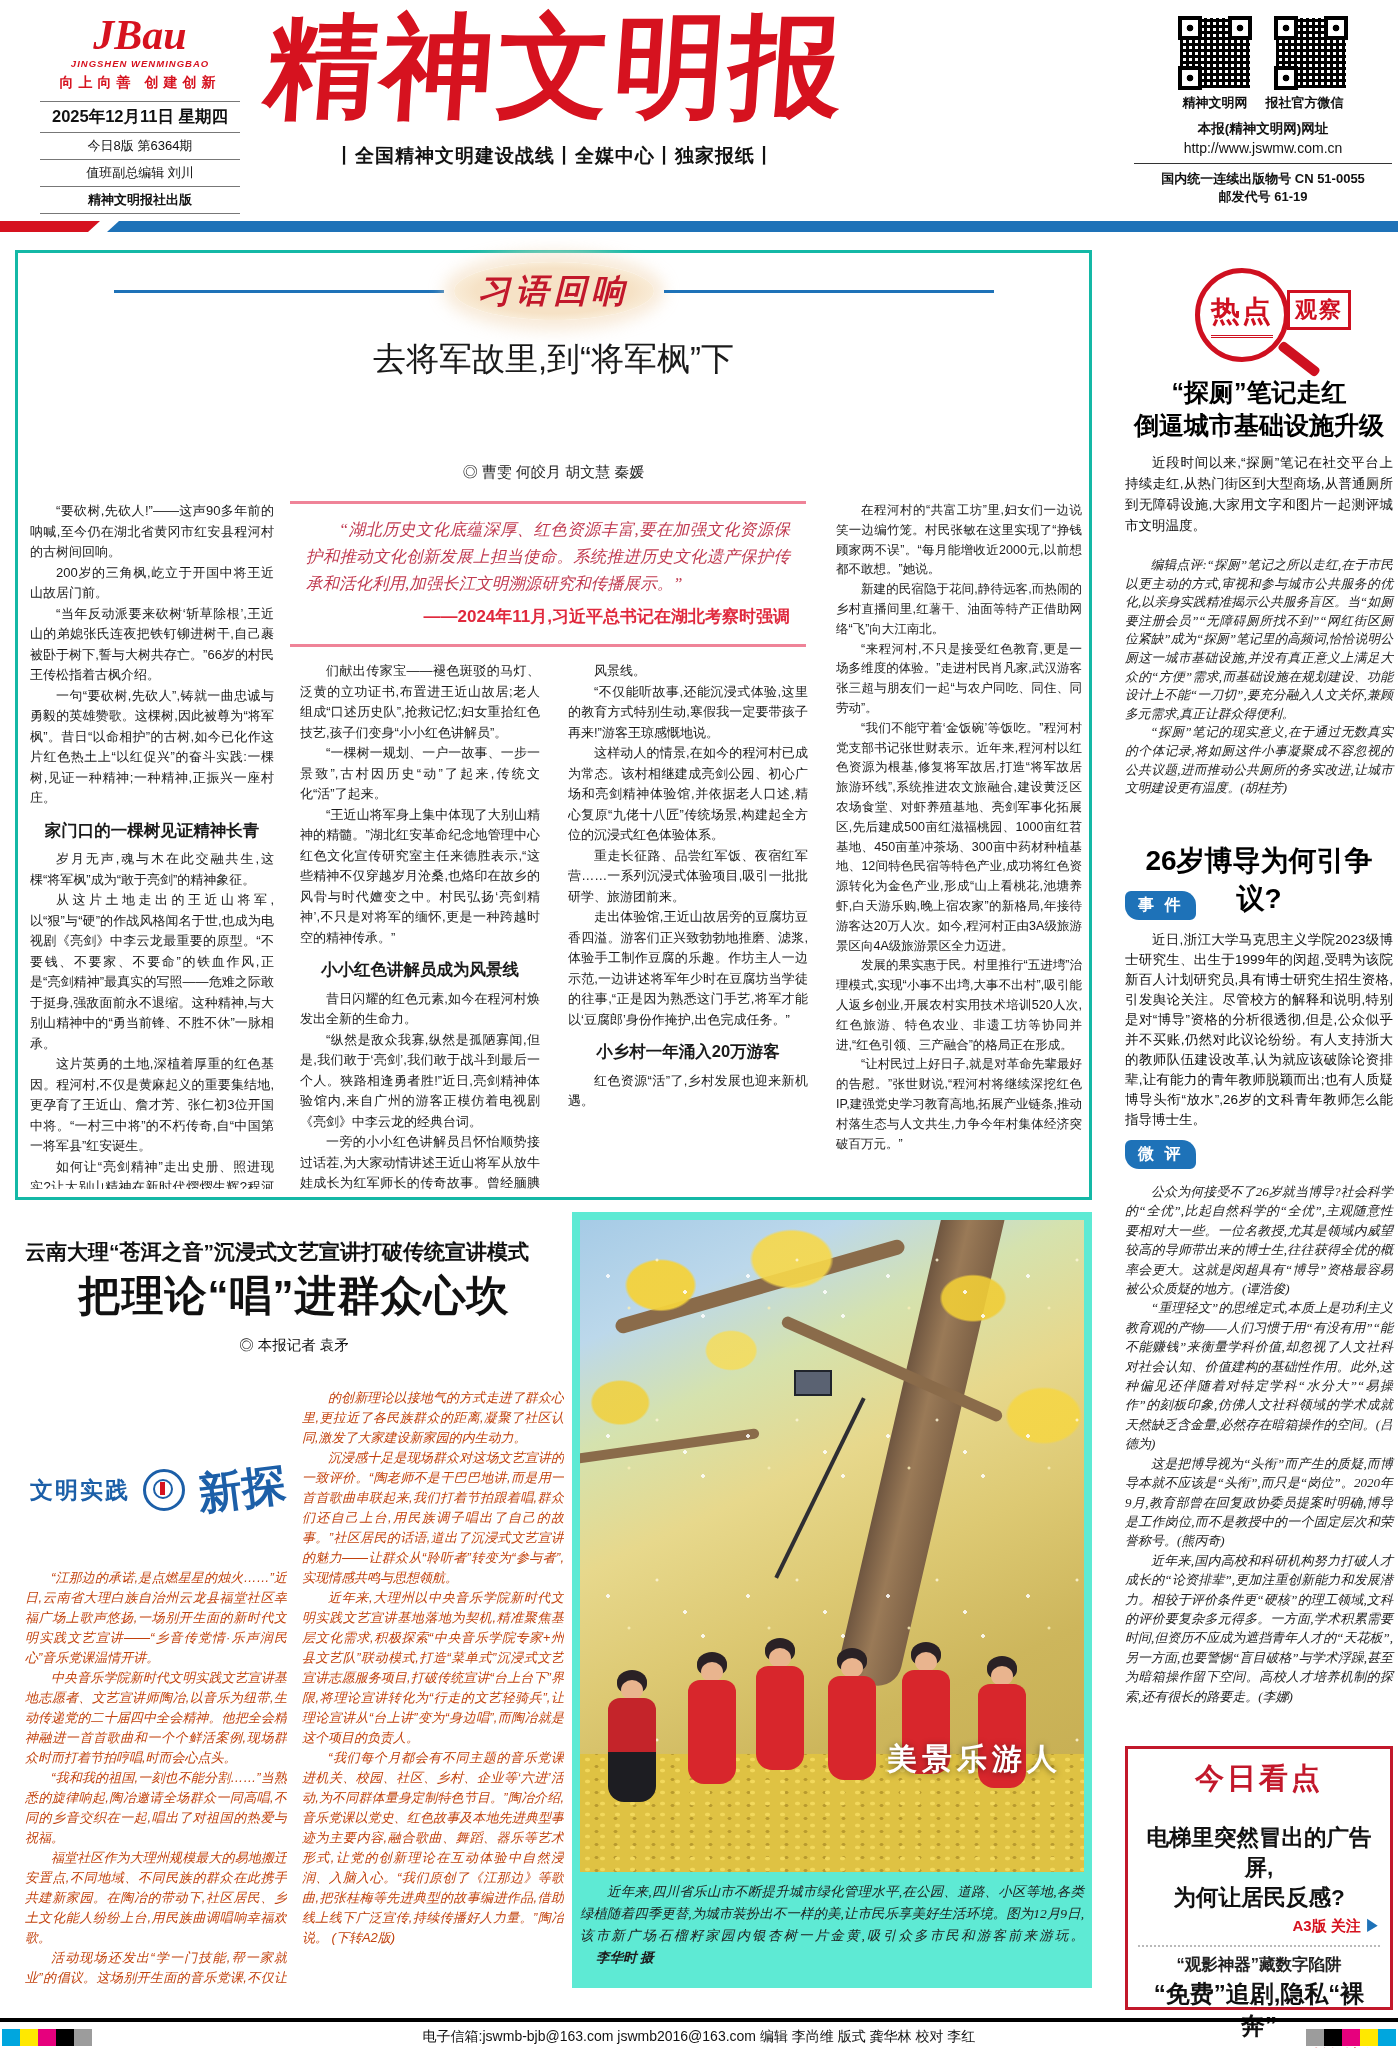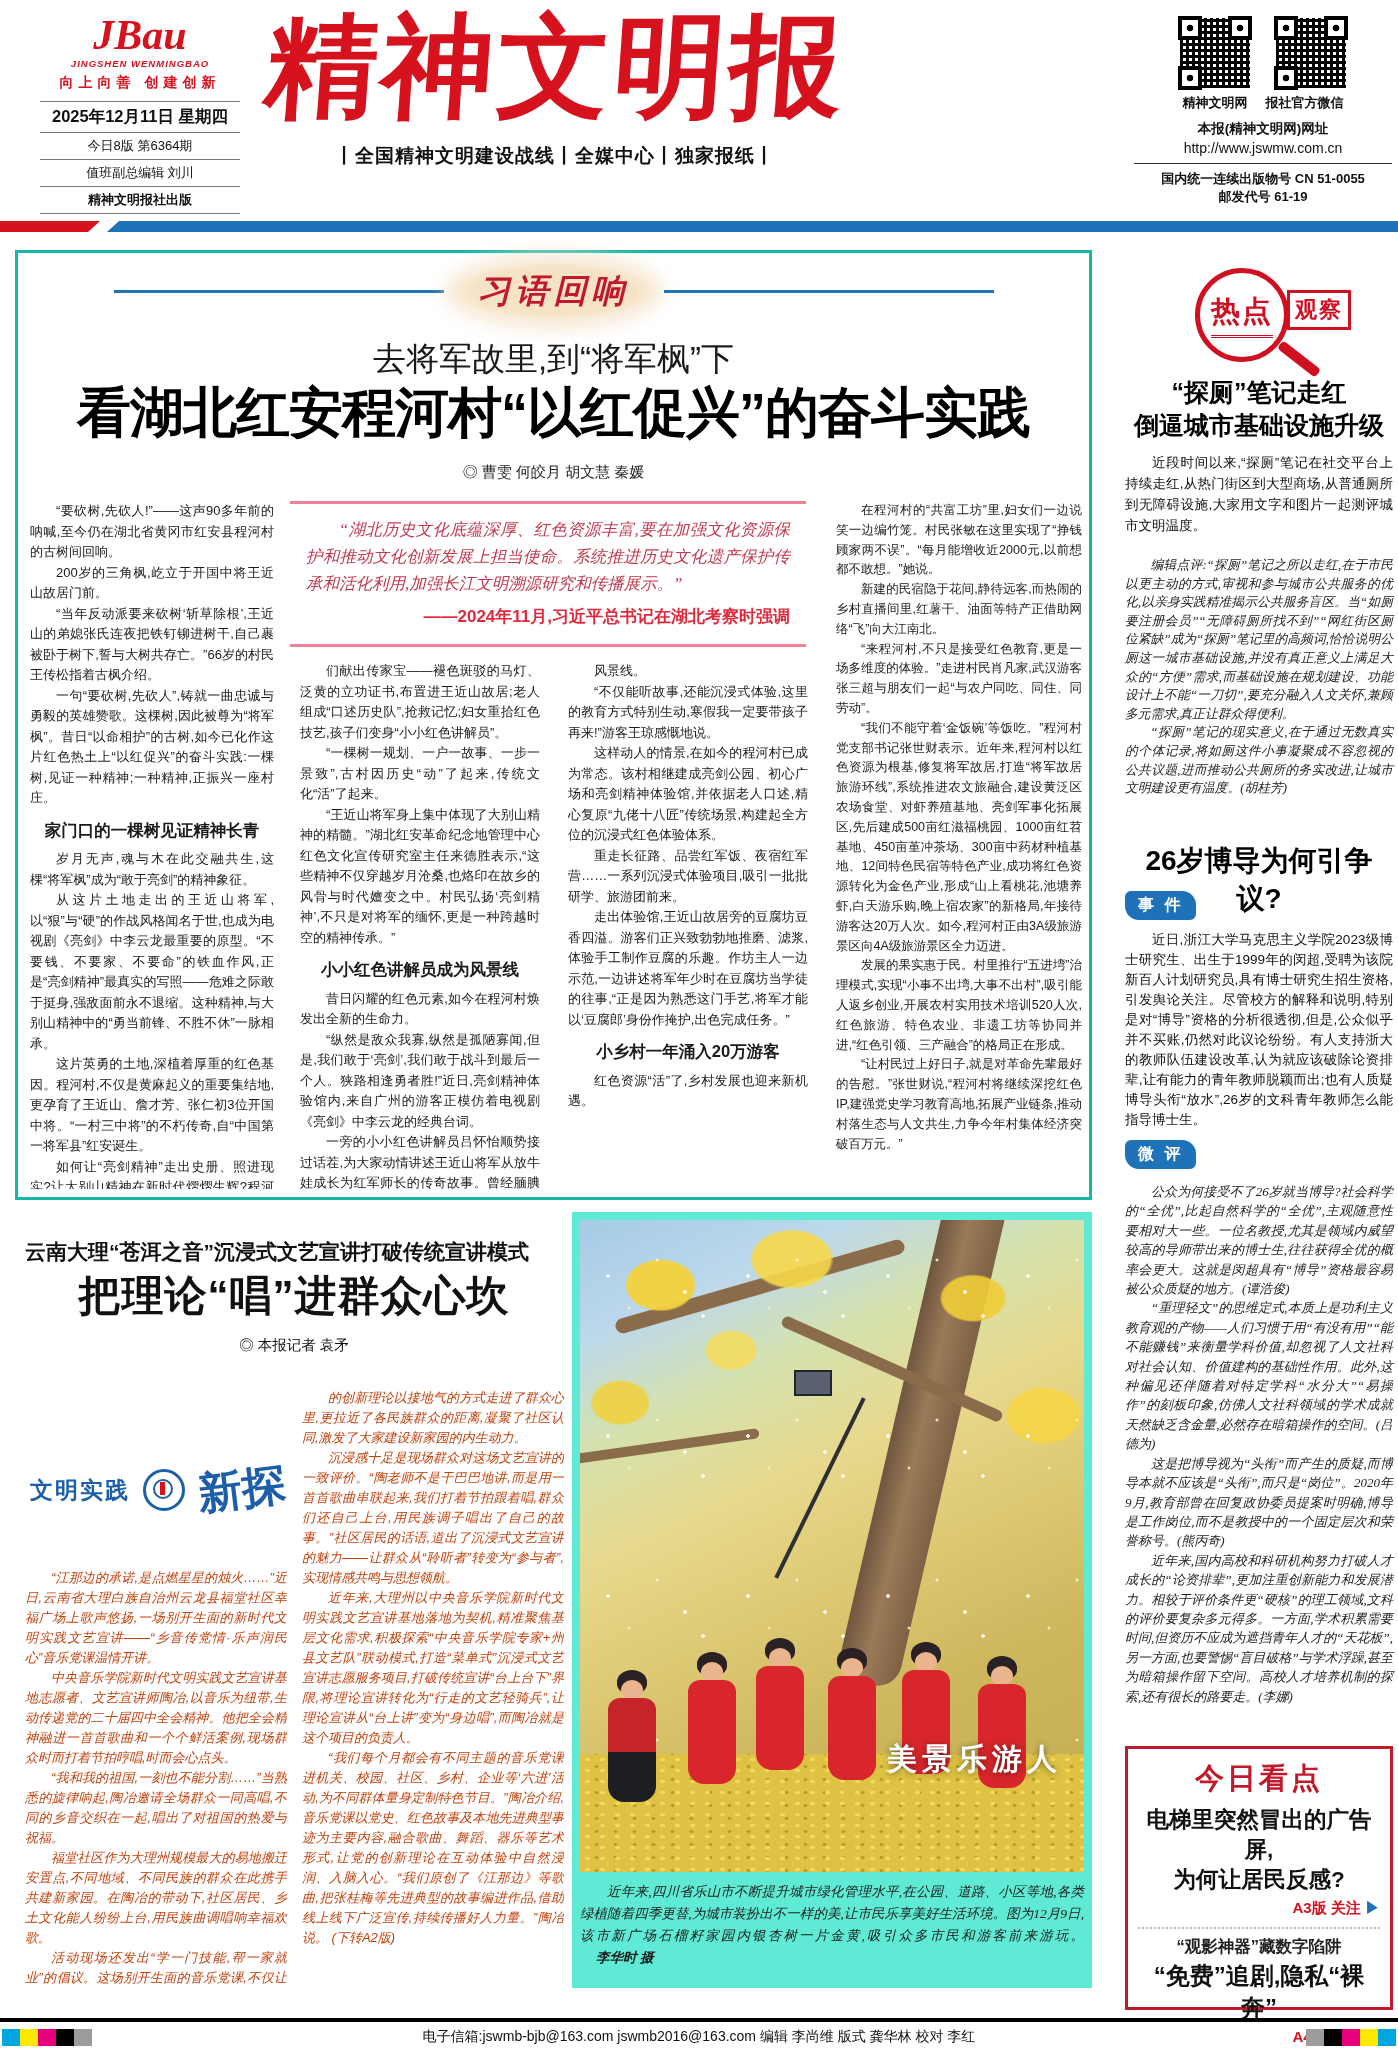--- a/index.html
+++ b/index.html
@@ -148,21 +148,21 @@
   .badge2{left:0;top:1140px;}
   .hs-body2{left:0;top:930px;width:100%;font-size:13.5px;line-height:20px;text-align:justify;}
   .hs-micro{left:0;top:1182px;width:100%;font-family:"Liberation Serif",serif;font-style:italic;
      font-size:13px;line-height:19.4px;text-align:justify;color:#222;}
   .hs-micro p{text-indent:2em;}
 
   .spot{left:1125px;top:1746px;width:268px;height:264px;border:3px solid #c2182b;box-sizing:border-box;
      padding:10px 10px 6px;background:#fff;}
   .spot-title{text-align:center;color:#c2182b;font-weight:900;font-size:29px;letter-spacing:3px;
      font-family:"Liberation Serif",serif;}
-  .spot-h1{text-align:center;font-weight:900;font-size:22.5px;line-height:30px;margin-top:6px;color:#111;}
+  .spot-h1{text-align:center;font-weight:900;font-size:22.5px;line-height:30px;margin-top:24px;color:#111;}
   .spot-link{text-align:right;color:#d6121f;font-size:15px;font-weight:bold;margin-top:4px;cursor:pointer;}
   .spot-link .arr{color:#1e72b8;}
   .spot-div{border-top:2px dotted #b9b9b9;margin:9px 0 7px;}
   .spot-k{text-align:center;font-size:16.5px;font-weight:600;color:#222;}
   .spot-h2{text-align:center;font-weight:900;font-size:24px;margin-top:2px;color:#111;}
 
   
   .foot-rule{left:0;top:2018px;width:1398px;height:4px;background:#000;}
   .foot-text{left:0;top:2028px;width:1398px;text-align:center;font-size:14px;color:#111;}
   .cmyk{top:2029px;display:flex;}
@@ -218,21 +218,20 @@
   <div class="abs bar-red"></div>
   <div class="abs bar-blue"></div>
 
   <div class="abs main-box">
     <div class="abs banner-row">
       <div class="line"></div>
       <div class="banner-ellipse">习语回响</div>
       <div class="line"></div>
     </div>
     <div class="abs hero-kicker">去将军故里,到“将军枫”下</div>
-    <div class="abs hero-headline">看湖北红安程河村“以红促兴”的奋斗实践</div>
     <div class="abs hero-byline">◎ 曹雯 何皎月 胡文慧 秦媛</div>
 
     <div class="abs quote-box">
       <div class="quote-text">“湖北历史文化底蕴深厚、红色资源丰富,要在加强文化资源保护和推动文化创新发展上担当使命。系统推进历史文化遗产保护传承和活化利用,加强长江文明溯源研究和传播展示。”</div>
       <div class="quote-attr">——2024年11月,习近平总书记在湖北考察时强调</div>
     </div>
 
     <div class="abs col c1">
         <p>“要砍树,先砍人!”——这声90多年前的呐喊,至今仍在湖北省黄冈市红安县程河村的古树间回响。</p>
         <p>200岁的三角枫,屹立于开国中将王近山故居门前。</p>

